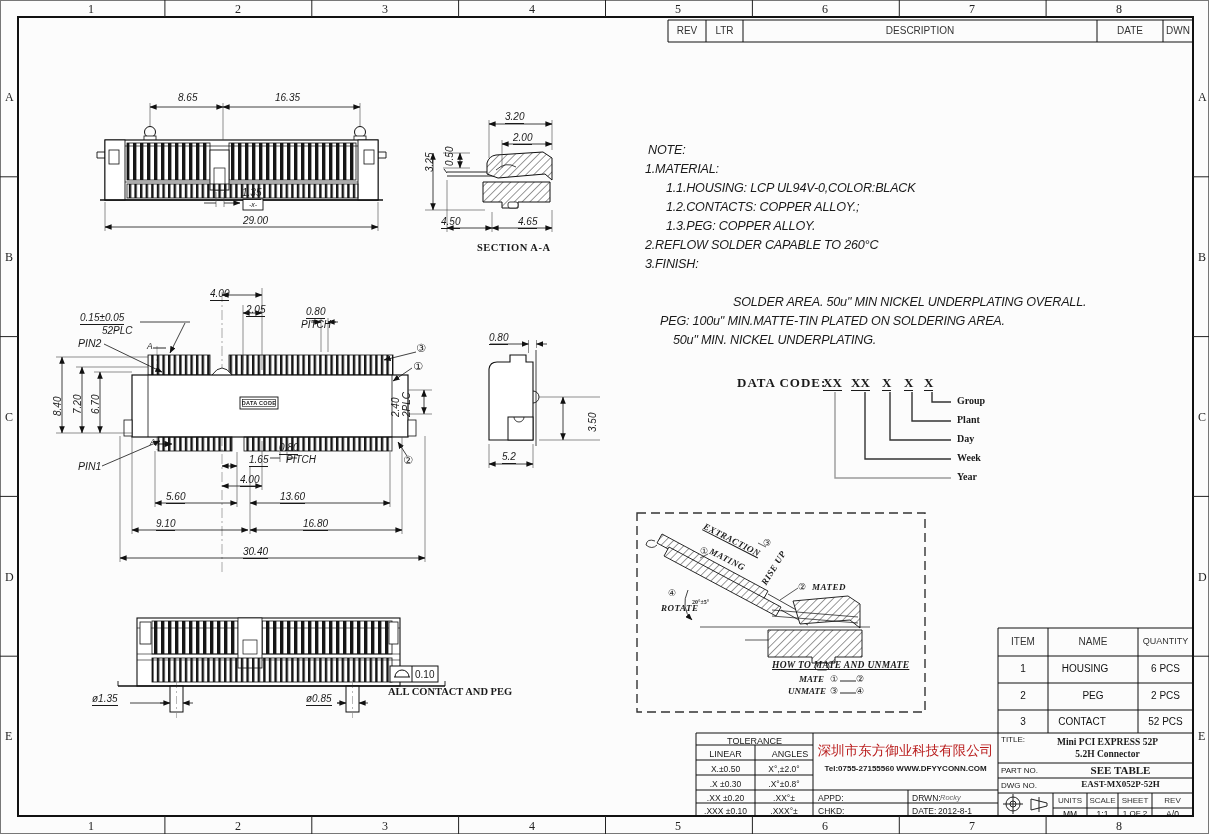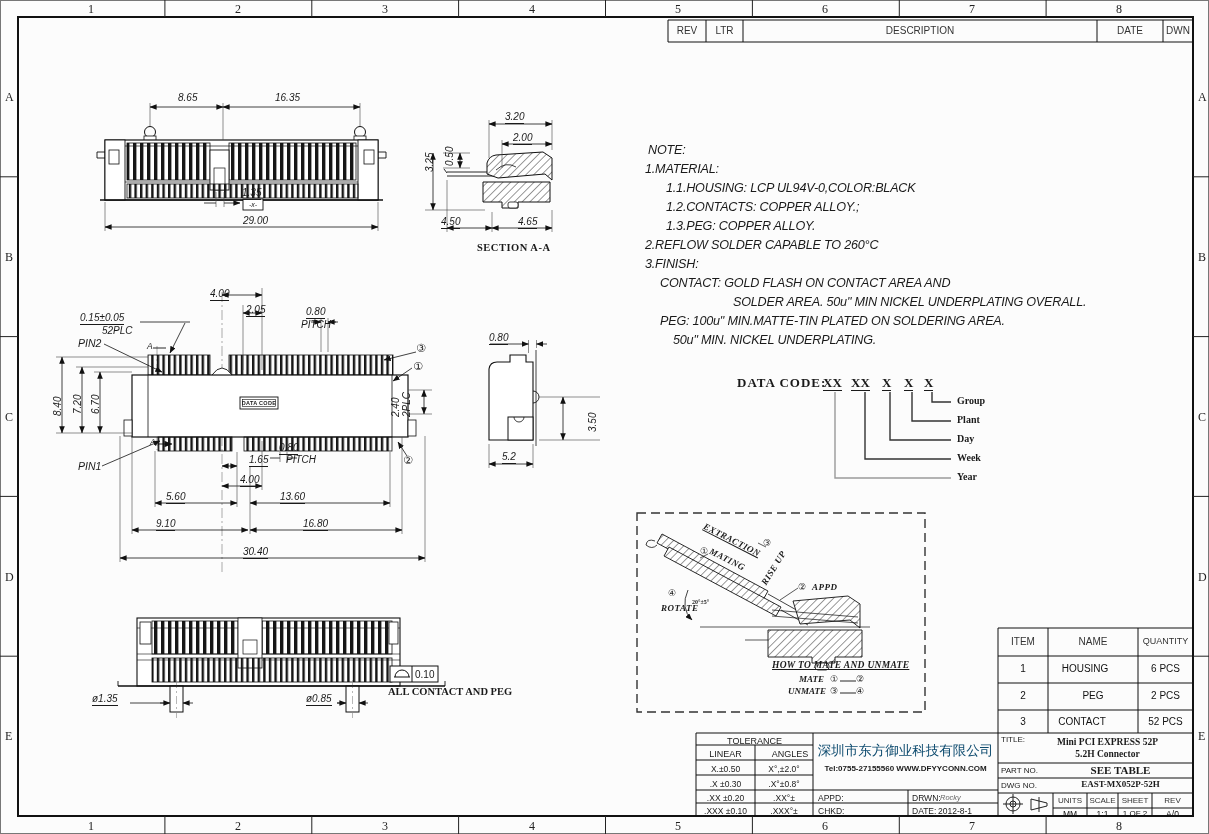--- a/index.html
+++ b/index.html
@@ -279,21 +279,20 @@
 <span class="t th ctr" style="left:1097px;top:25px;width:66px">DATE</span>
 <span class="t th ctr" style="left:1163px;top:25px;width:30px">DWN</span>
 
 <span class="t note" style="left:648px;top:143px">NOTE:</span>
 <span class="t note" style="left:645px;top:162px">1.MATERIAL:</span>
 <span class="t note" style="left:666px;top:181px">1.1.HOUSING: LCP UL94V-0,COLOR:BLACK</span>
 <span class="t note" style="left:666px;top:200px">1.2.CONTACTS: COPPER ALLOY.;</span>
 <span class="t note" style="left:666px;top:219px">1.3.PEG: COPPER ALLOY.</span>
 <span class="t note" style="left:645px;top:238px">2.REFLOW SOLDER CAPABLE TO 260°C</span>
 <span class="t note" style="left:645px;top:257px">3.FINISH:</span>
-<span class="t note" style="left:660px;top:276px">CONTACT: GOLD FLASH ON CONTACT AREA AND</span>
 <span class="t note" style="left:733px;top:295px">SOLDER AREA. 50u" MIN NICKEL UNDERPLATING OVERALL.</span>
 <span class="t note" style="left:660px;top:314px">PEG: 100u" MIN.MATTE-TIN PLATED ON SOLDERING AREA.</span>
 <span class="t note" style="left:673px;top:333px">50u" MIN. NICKEL UNDERPLATING.</span>
 
 <span class="t bser" style="left:737px;top:376px;font-size:13px;letter-spacing:1px">DATA CODE:</span>
 <span class="t bser dimu" style="left:823px;top:376px;font-size:13px">XX</span>
 <span class="t bser dimu" style="left:851px;top:376px;font-size:13px">XX</span>
 <span class="t bser dimu" style="left:882px;top:376px;font-size:13px">X</span>
 <span class="t bser dimu" style="left:904px;top:376px;font-size:13px">X</span>
 <span class="t bser dimu" style="left:924px;top:376px;font-size:13px">X</span>
@@ -354,21 +353,21 @@
 <span class="t dim dimu" style="left:306px;top:693px">ø0.85</span>
 <span class="t" style="left:415px;top:669px;font:10px 'Liberation Sans',sans-serif">0.10</span>
 <span class="t bser" style="left:388px;top:687px;font-size:10.5px">ALL CONTACT AND PEG</span>
 
 <span class="t bser ital r27" style="left:706px;top:522px;font-size:9px;letter-spacing:.5px;text-decoration:underline">EXTRACTION</span>
 <span class="t circ" style="left:763px;top:539px;font-size:9px">③</span>
 <span class="t circ" style="left:700px;top:547px;font-size:9px">①</span>
 <span class="t bser ital r27" style="left:712px;top:547px;font-size:9px;letter-spacing:.5px">MATING</span>
 <span class="t bser ital r58" style="left:760px;top:582px;font-size:9px;letter-spacing:.5px">RISE UP</span>
 <span class="t circ" style="left:798px;top:583px;font-size:9px">②</span>
-<span class="t bser ital" style="left:812px;top:583px;font-size:9px;letter-spacing:.5px">APPD</span>
+<span class="t bser ital" style="left:812px;top:583px;font-size:9px;letter-spacing:.5px">MATED</span>
 <span class="t circ" style="left:668px;top:589px;font-size:9px">④</span>
 <span class="t bser ital" style="left:661px;top:604px;font-size:9px;letter-spacing:.5px">ROTATE</span>
 <span class="t bser" style="left:692px;top:599px;font-size:6px">20°±5°</span>
 <span class="t bser ital" style="left:772px;top:661px;font-size:9.5px;text-decoration:underline;letter-spacing:.3px">HOW TO MATE AND UNMATE</span>
 <span class="t bser ital" style="left:799px;top:675px;font-size:9px">MATE</span>
 <span class="t circ" style="left:830px;top:675px;font-size:9px">①</span>
 <span class="t circ" style="left:856px;top:675px;font-size:9px">②</span>
 <span class="t bser ital" style="left:788px;top:687px;font-size:9px">UNMATE</span>
 <span class="t circ" style="left:830px;top:687px;font-size:9px">③</span>
 <span class="t circ" style="left:856px;top:687px;font-size:9px">④</span>
@@ -391,21 +390,21 @@
 <span class="t ctr" style="left:755px;top:749px;width:70px;font:9px 'Liberation Sans',sans-serif">ANGLES</span>
 <span class="t ctr" style="left:696px;top:764px;width:59px;font:8.5px 'Liberation Sans',sans-serif">X.±0.50</span>
 <span class="t ctr" style="left:755px;top:764px;width:58px;font:8.5px 'Liberation Sans',sans-serif">X°,±2.0°</span>
 <span class="t ctr" style="left:696px;top:779px;width:59px;font:8.5px 'Liberation Sans',sans-serif">.X ±0.30</span>
 <span class="t ctr" style="left:755px;top:779px;width:58px;font:8.5px 'Liberation Sans',sans-serif">.X°±0.8°</span>
 <span class="t ctr" style="left:696px;top:793px;width:59px;font:8.5px 'Liberation Sans',sans-serif">.XX ±0.20</span>
 <span class="t ctr" style="left:755px;top:793px;width:58px;font:8.5px 'Liberation Sans',sans-serif">.XX°±</span>
 <span class="t ctr" style="left:696px;top:806px;width:59px;font:8.5px 'Liberation Sans',sans-serif">.XXX ±0.10</span>
 <span class="t ctr" style="left:755px;top:806px;width:58px;font:8.5px 'Liberation Sans',sans-serif">.XXX°±</span>
 
-<span class="t ctr" style="left:813px;top:742px;width:185px;font:13.5px 'Liberation Sans',sans-serif;color:#0c4a6e">深圳市东方御业科技有限公司</span>
+<span class="t ctr" style="left:813px;top:742px;width:185px;font:13.5px 'Liberation Sans',sans-serif;color:#b91c1c">深圳市东方御业科技有限公司</span>
 <span class="t ctr" style="left:813px;top:764px;width:185px;font:bold 8px 'Liberation Sans',sans-serif">Tel:0755-27155560 WWW.DFYYCONN.COM</span>
 
 <span class="t" style="left:818px;top:793px;font:8.5px 'Liberation Sans',sans-serif">APPD:</span>
 <span class="t" style="left:912px;top:793px;font:8.5px 'Liberation Sans',sans-serif">DRWN:</span>
 <span class="t gray ital" style="left:940px;top:794px;font-size:7.5px">Rocky</span>
 <span class="t" style="left:818px;top:806px;font:8.5px 'Liberation Sans',sans-serif">CHKD:</span>
 <span class="t" style="left:912px;top:806px;font:8.5px 'Liberation Sans',sans-serif">DATE:</span>
 <span class="t" style="left:938px;top:806px;font:8.5px 'Liberation Sans',sans-serif">2012-8-1</span>
 
 <span class="t" style="left:1001px;top:735px;font:8px 'Liberation Sans',sans-serif">TITLE:</span>

